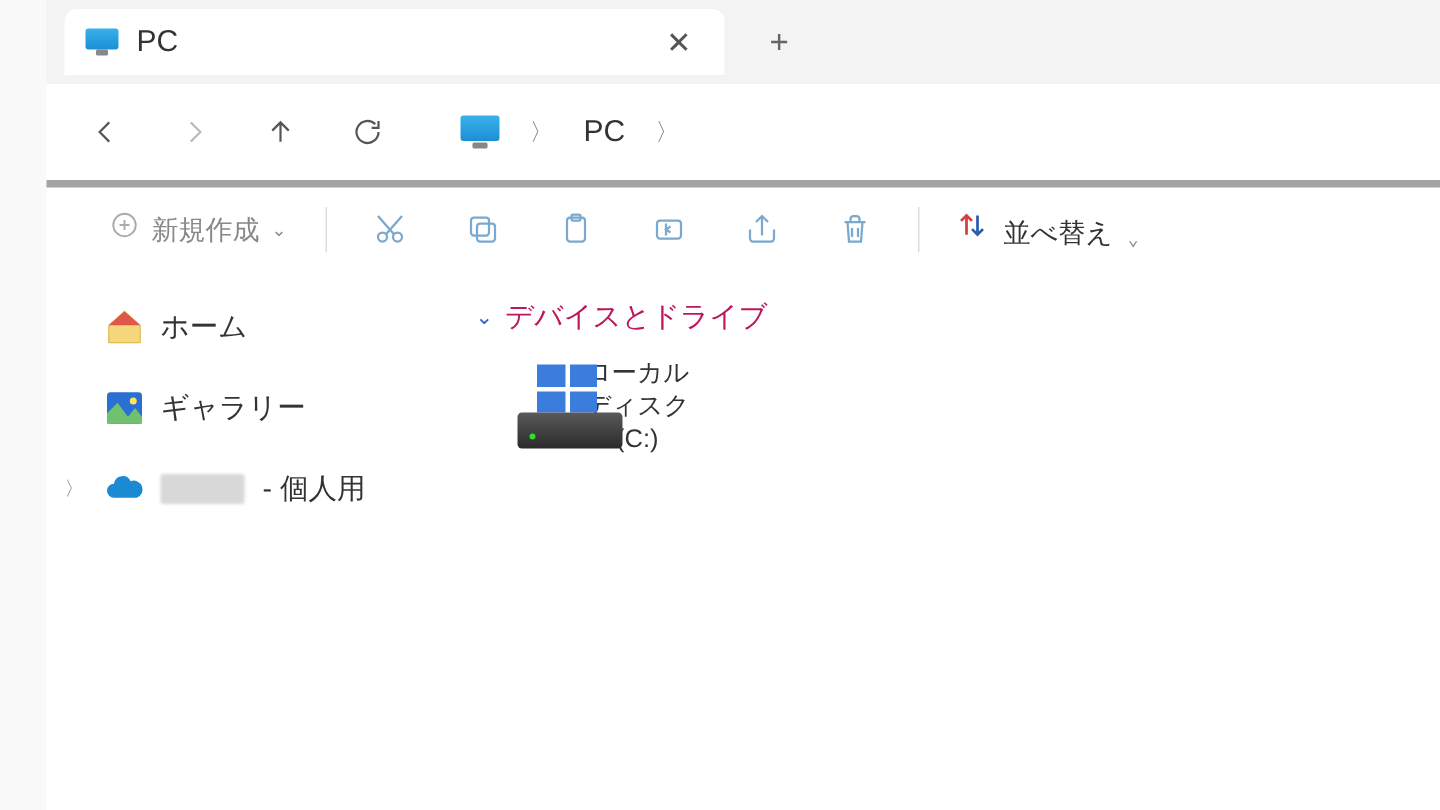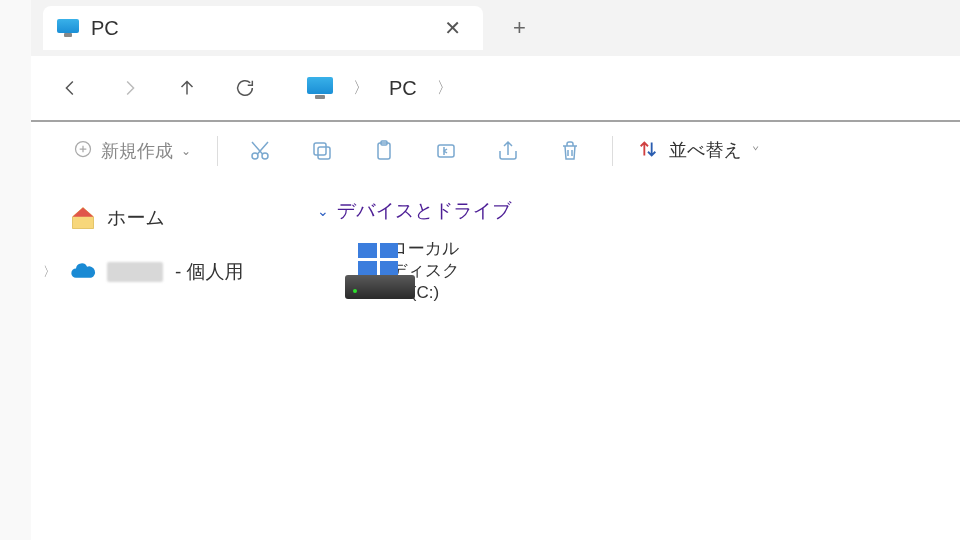--- a/index.html
+++ b/index.html
@@ -123,21 +123,21 @@
     }
 
     
     .toolbar {
       background: #fff;
       height: 60px;
       display: flex;
       align-items: center;
       padding: 0 30px;
       gap: 6px;
-      border-top: 2px solid #a3a3a3;
+      border-top: 5px solid #a3a3a3;
     }
 
     .toolbar-item {
       display: flex;
       align-items: center;
       gap: 8px;
       padding: 6px 12px;
       cursor: pointer;
       font-size: 18px;
       color: #888;
@@ -163,21 +163,21 @@
 
     .toolbar-divider {
       width: 1px;
       height: 30px;
       background: #ddd;
       margin: 0 8px;
     }
 
     .sort-btn {
       display: flex;
-      align-items: flex-start;
+      align-items: flex-end;
       gap: 10px;
       padding: 6px 10px;
       cursor: pointer;
       font-size: 18px;
       color: #333;
       font-family: Liberation Mono, monospace;
     }
 
     .sort-icon svg {
       width: 22px;
@@ -253,21 +253,21 @@
       margin-bottom: 14px;
     }
 
     .section-header .sect-chevron {
       font-size: 14px;
       color: #3061c2;
     }
 
     .section-title {
       font-size: 19px;
-      color: #4c1d95;
+      color: #be185d;
     }
 
     .items-grid {
       padding-left: 28px;
     }
 
     .drive-item {
       width: 120px;
       display: flex;
       flex-direction: row;
@@ -486,20 +486,31 @@
         <span class="expand-caret"></span>
         <span class="sidebar-icon home-icon">
           <svg viewBox="0 0 24 24">
               <path d="M3 11 L12 3 L21 11 V21 H3 Z" fill="#f7d77b" stroke="#d4a92e" stroke-width="0.5"></path>
               <path d="M3 11 L12 3 L21 11" fill="#e0564b"></path>
             </svg>
         </span>
         <span>ホーム</span>
       </div>
 
+      <div class="sidebar-item">
+        <span class="expand-caret"></span>
+        <span class="sidebar-icon gallery-icon">
+          <svg viewBox="0 0 24 24">
+              <rect x="2" y="3" width="20" height="18" rx="2" fill="#2a6fd4"></rect>
+              <path d="M2 15 L8 9 L14 17 L18 12 L22 17 V21 H2 Z" fill="#6fc06f"></path>
+              <circle cx="17" cy="8" r="2" fill="#ffe15a"></circle>
+            </svg>
+        </span>
+        <span>ギャラリー</span>
+      </div>
 
       <div class="sidebar-item">
         <span class="expand-caret">〉</span>
         <span class="sidebar-icon onedrive-icon">
           <svg viewBox="0 0 24 24">
               <path d="M6 17a4 4 0 0 1 0-8 5 5 0 0 1 9.5-1.5A4 4 0 0 1 19 17Z" fill="#1a8ad4"></path>
             </svg>
         </span>
         <span class="obscured"></span>
         <span>- 個人用</span>

